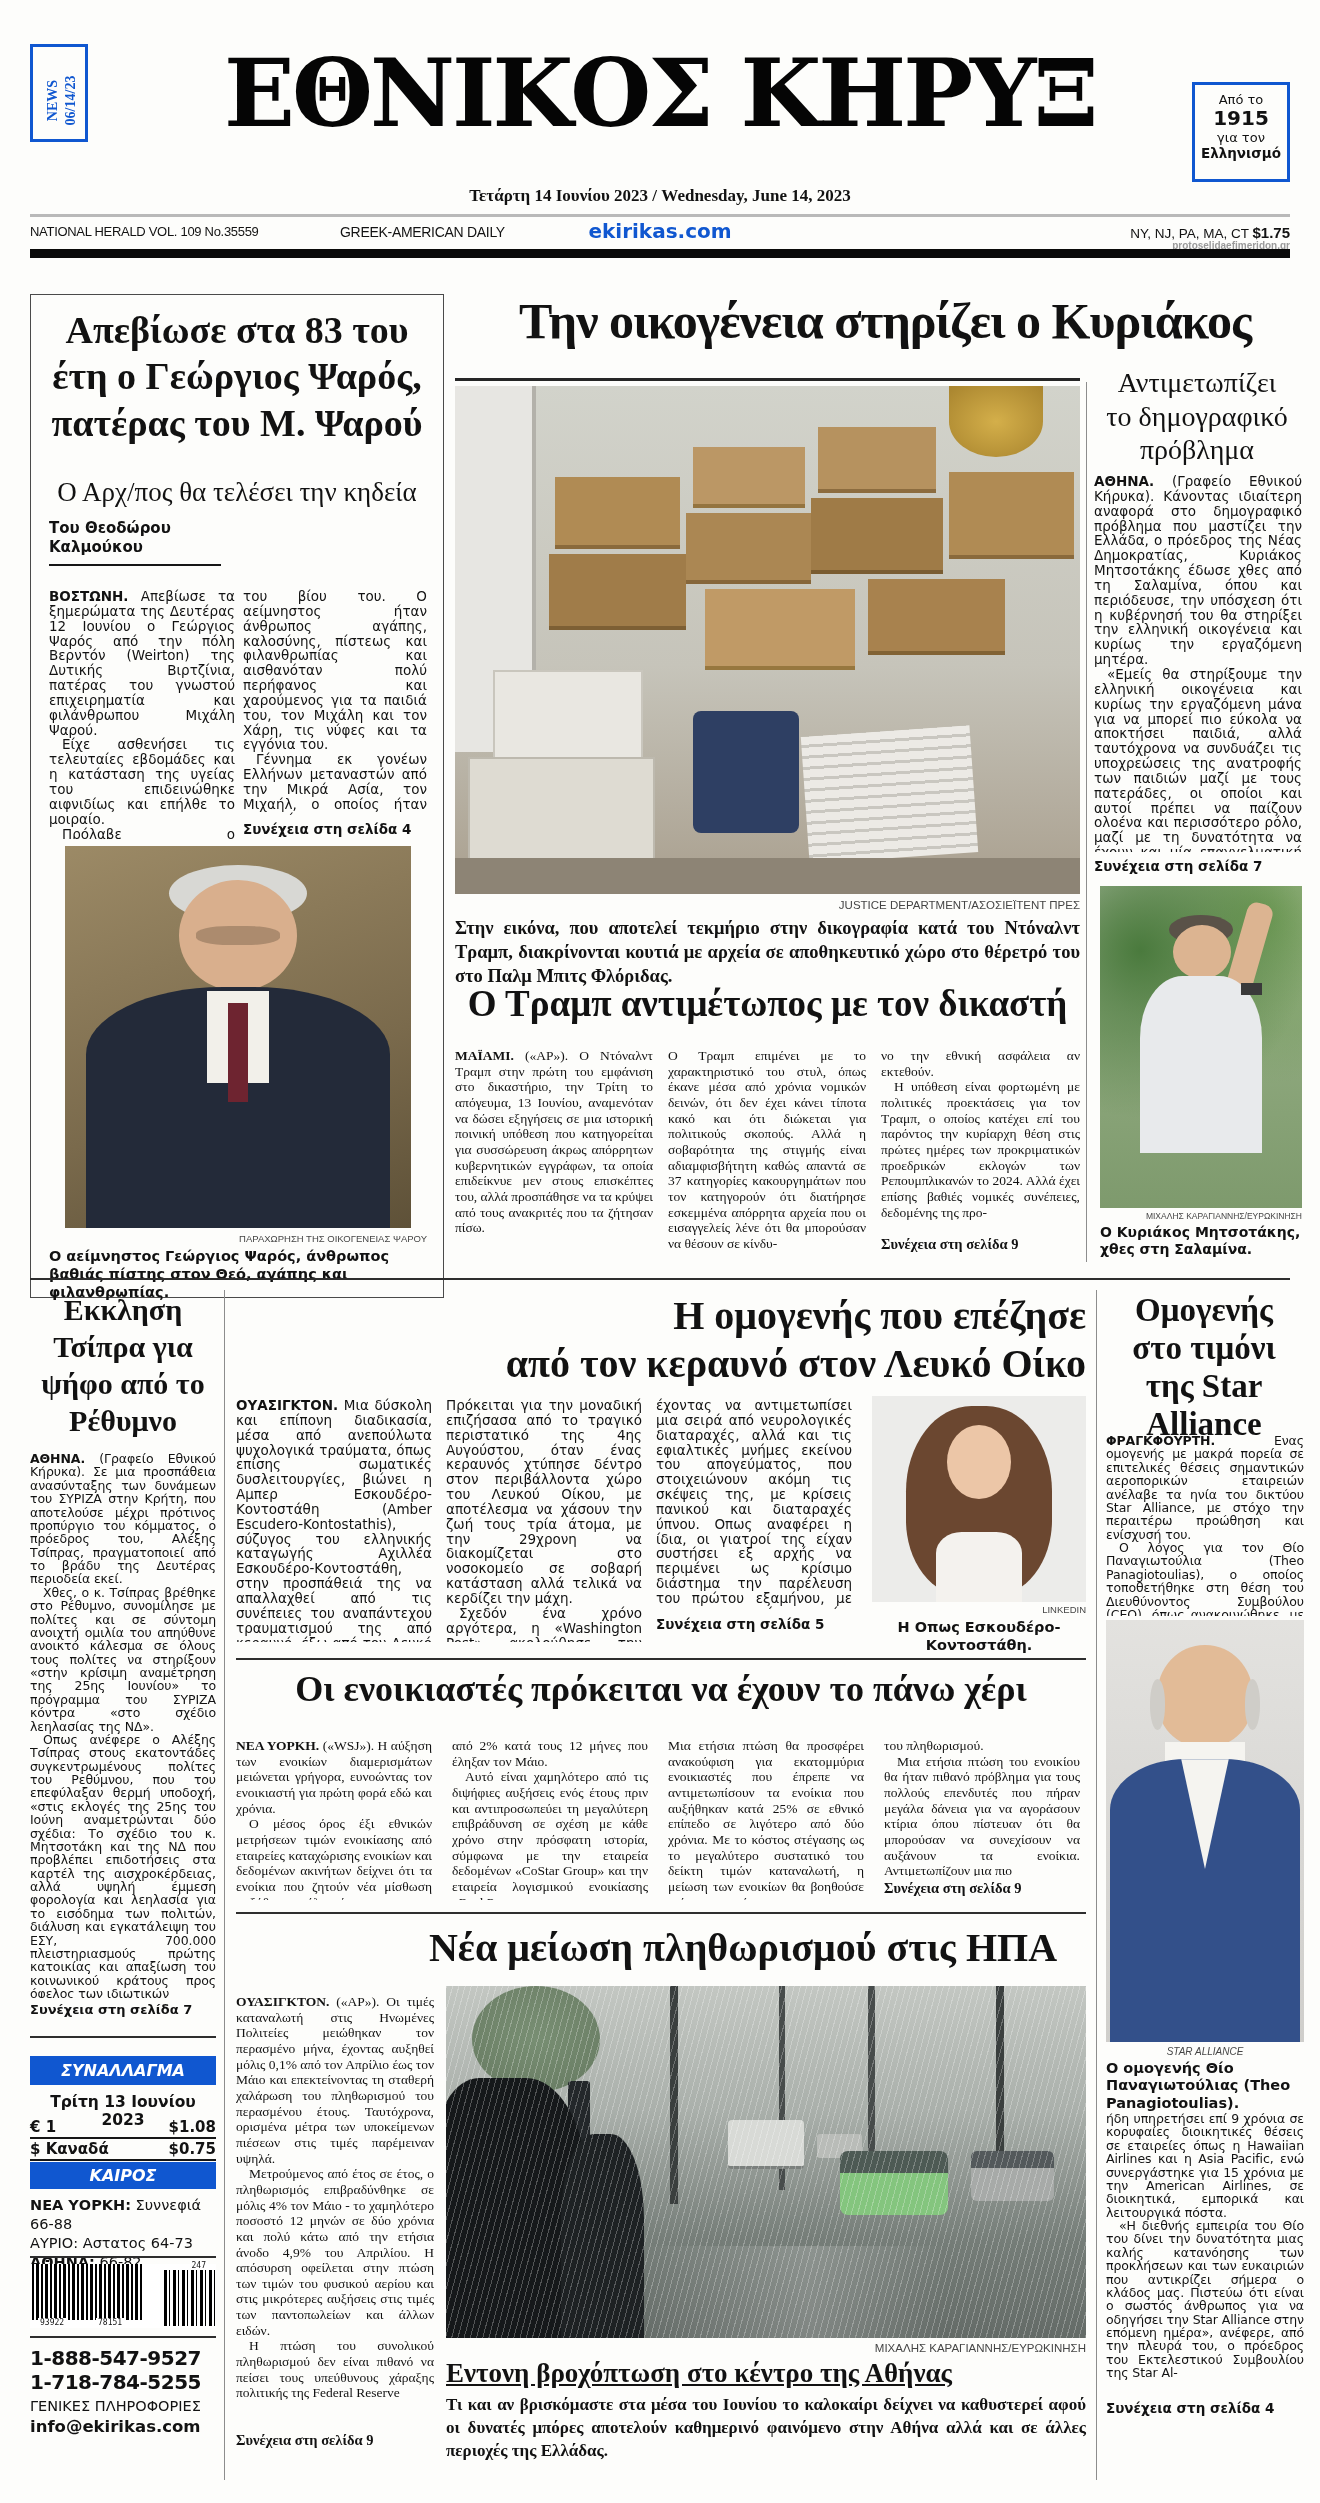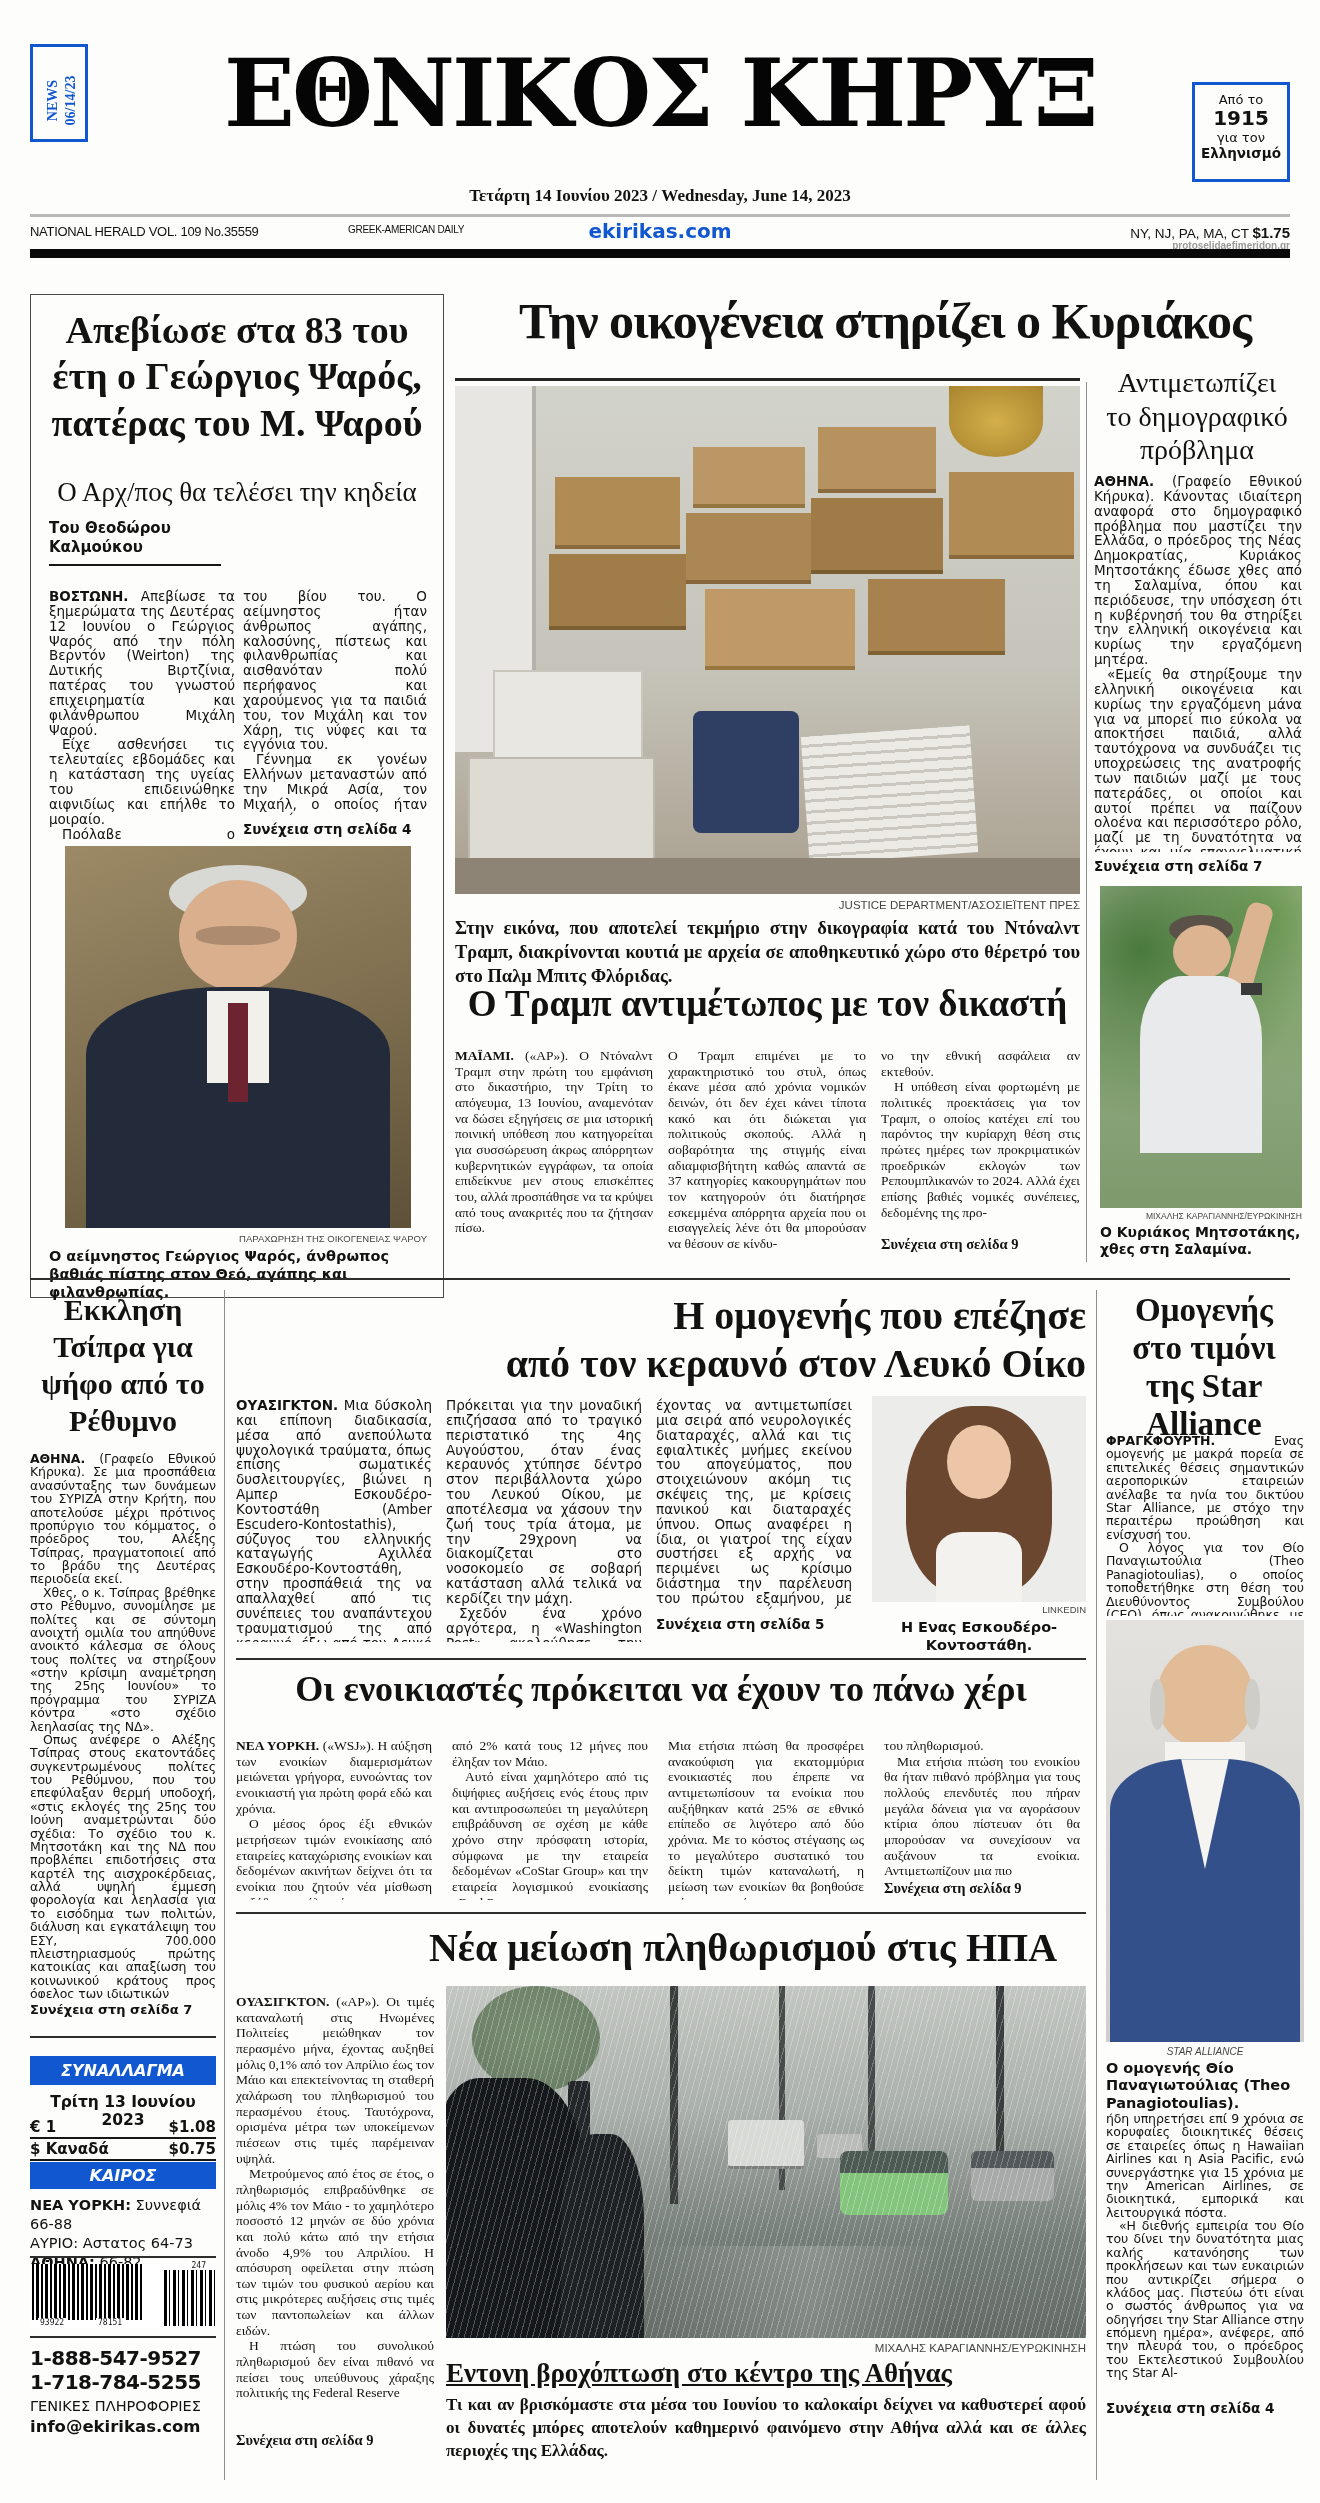--- a/index.html
+++ b/index.html
@@ -34,21 +34,21 @@
   .masthead { left:120px; top:46px; width:1080px; text-align:center; font-family:"DejaVu Serif",serif;
               font-weight:bold; font-size:93px; line-height:96px; letter-spacing:-3px; color:#050505; }
   .since-box { left:1192px; top:82px; width:98px; height:100px; border:3px solid #1057d0;
                text-align:center; padding-top:7px; font-family:"DejaVu Sans",sans-serif; }
   .since-box .s1 { font-size:13px; }
   .since-box .s2 { font-size:20px; font-weight:bold; line-height:1.15; }
   .since-box .s4 { font-size:13.5px; font-weight:bold; }
   .dateline { left:0; top:186px; width:1320px; text-align:center; font-weight:bold; font-size:17px; }
   .rule-grey { left:30px; top:214px; width:1260px; height:3px; background:#b9b9b9; }
   .vol { left:30px; top:224px; font-size:13px; letter-spacing:-0.3px; }
-  .daily { left:348px; top:224px; font-size:10px; letter-spacing:-0.3px; }
+  .daily { left:340px; top:224px; font-size:14px; letter-spacing:-0.3px; }
   .site { left:0; top:219px; width:1320px; text-align:center; color:#1057d0; font-weight:bold; font-size:20px; }
   .regions { right:30px; top:224px; font-size:13.5px; }
   .regions b { font-size:15px; }
   .watermark { right:30px; top:240px; font-size:10px; font-weight:bold; color:#9a9a9a;
                font-family:"Liberation Sans",sans-serif; }
   .black-bar { left:30px; top:249px; width:1260px; height:9px; background:#0a0a0a; }
 
   
   .ps-box { left:30px; top:294px; width:414px; height:1004px; border:1px solid #4a4a4a; }
   .ps-box > .abs { position:absolute; }
@@ -299,21 +299,21 @@
     <p>έχοντας να αντιμετωπίσει μια σειρά από νευρολογικές διαταραχές, αλλά και τις εφιαλτικές μνήμες εκείνου του απογεύματος, που στοιχειώνουν ακόμη τις σκέψεις της, με κρίσεις πανικού και διαταραχές ύπνου. Οπως αναφέρει η ίδια, οι γιατροί της είχαν συστήσει εξ αρχής να περιμένει ως κρίσιμο διάστημα την παρέλευση του πρώτου εξαμήνου, με την υποσημείωση ότι ορισμένοι από τους πόνους ή τις ανάγλυφες σωματικές συνέπειες</p>
   </div>
   <div class="abs cont sans am-cont">Συνέχεια στη σελίδα 5</div>
 
   <div class="photo am-photo" style="background:#ececea;">
     <div style="left:16%;top:5%;width:68%;height:92%;background:#6b4730;border-radius:45% 45% 40% 40%;"></div>
     <div style="left:35%;top:14%;width:30%;height:36%;background:#ecc6a7;border-radius:50%;"></div>
     <div style="left:30%;top:66%;width:40%;height:34%;background:#f4f2ee;border-radius:30% 30% 0 0;"></div>
   </div>
   <div class="abs credit am-credit">LINKEDIN</div>
-  <div class="abs sans am-capt">Η Ενας Εσκουδέρο-Κοντοστάθη.</div>
+  <div class="abs sans am-capt">Η Οπως Εσκουδέρο-Κοντοστάθη.</div>
   <div class="hrule am-rule"></div>
 
   <div class="abs rn-head">Οι ενοικιαστές πρόκειται να έχουν το πάνω χέρι</div>
   <div class="abs jtext t-srf rn-c1">
     <p><b class="lead">ΝΕΑ ΥΟΡΚΗ.</b> <span>(«WSJ»). Η αύξηση των ενοικίων διαμερισμάτων μειώνεται γρήγορα, ευνοώντας τον ενοικιαστή για πρώτη φορά εδώ και χρόνια.</span></p>
     <p>Ο μέσος όρος έξι εθνικών μετρήσεων τιμών ενοικίασης από εταιρείες καταχώρισης ενοικίων και δεδομένων ακινήτων δείχνει ότι τα ενοίκια που ζητούν νέα μίσθωση αυξήθηκαν μόλις κάτω</p>
   </div>
   <div class="abs jtext t-srf rn-c2">
     <p>από 2% κατά τους 12 μήνες που έληξαν τον Μάιο.</p>
     <p>Αυτό είναι χαμηλότερο από τις διψήφιες αυξήσεις ενός έτους πριν και αντιπροσωπεύει τη μεγαλύτερη επιβράδυνση σε σχέση με κάθε χρόνο στην πρόσφατη ιστορία, σύμφωνα με την εταιρεία δεδομένων «CoStar Group» και την εταιρεία λογισμικού ενοικίασης «Real Page».</p>

